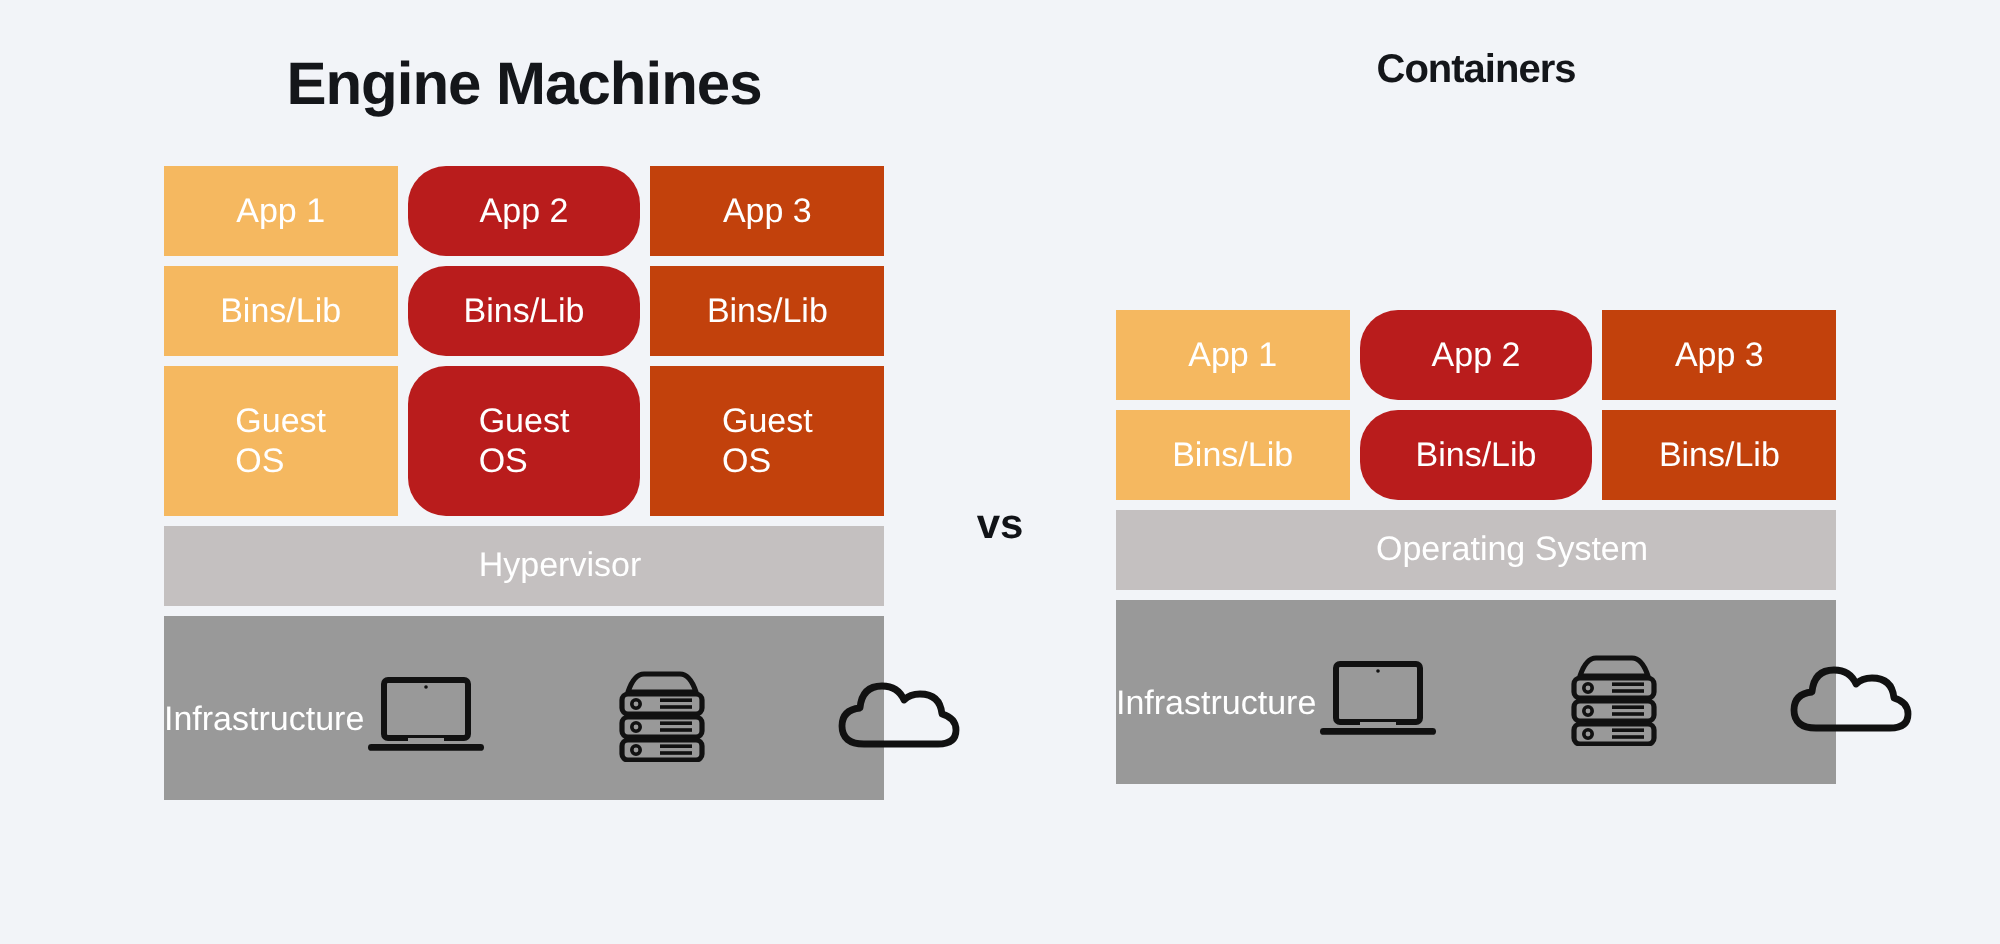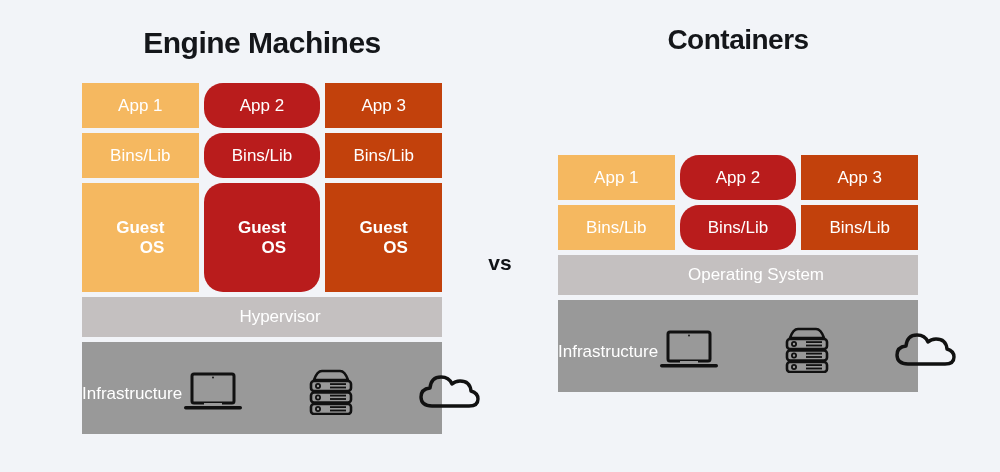--- a/index.html
+++ b/index.html
@@ -32,21 +32,21 @@
   #vm-title {
     left: 82px;
     top: 26px;
     width: 360px;
     font-size: 30px;
   }
   #ct-title {
     left: 558px;
     top: 24px;
     width: 360px;
-    font-size: 28px;
+    font-size: 20px;
   }
 
   
   #vs-label {
     position: absolute;
     left: 462px;
     top: 251px;
     width: 76px;
     text-align: center;
     font-size: 21px;
@@ -75,27 +75,26 @@
     margin-bottom: 5px;
   }
   .cell {
     flex: 1 1 0;
     display: flex;
     align-items: center;
     justify-content: center;
     color: #ffffff;
     font-size: 17px;
     line-height: 1.15;
-    text-align: right;
+    text-align: left;
     box-sizing: border-box;
   }
   .cell.tall {
-    height: 109px;
+    height: 75px;
     white-space: pre-line;
-    font-weight: bold;
   }
   .cell.app { height: 45px; }
   .cell.bins { height: 45px; }
 
   .c-light  { background: #f5b860; }
   .c-mid    { background: #b91c1c; border-radius: 19px; }
   .c-dark   { background: #c2410c; }
 
   .fullbar {
     width: 100%;

